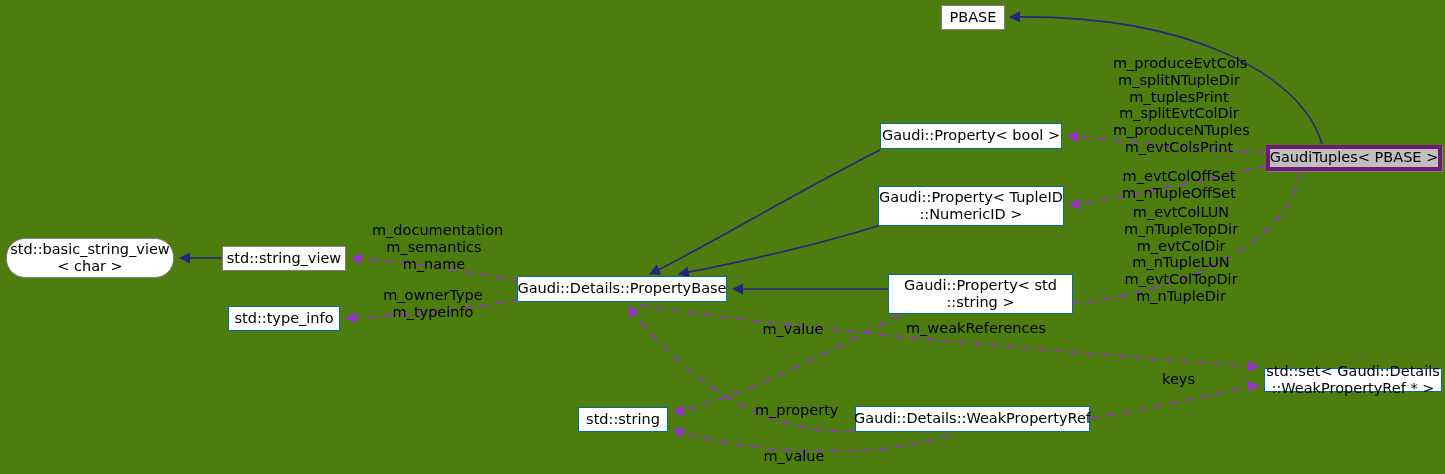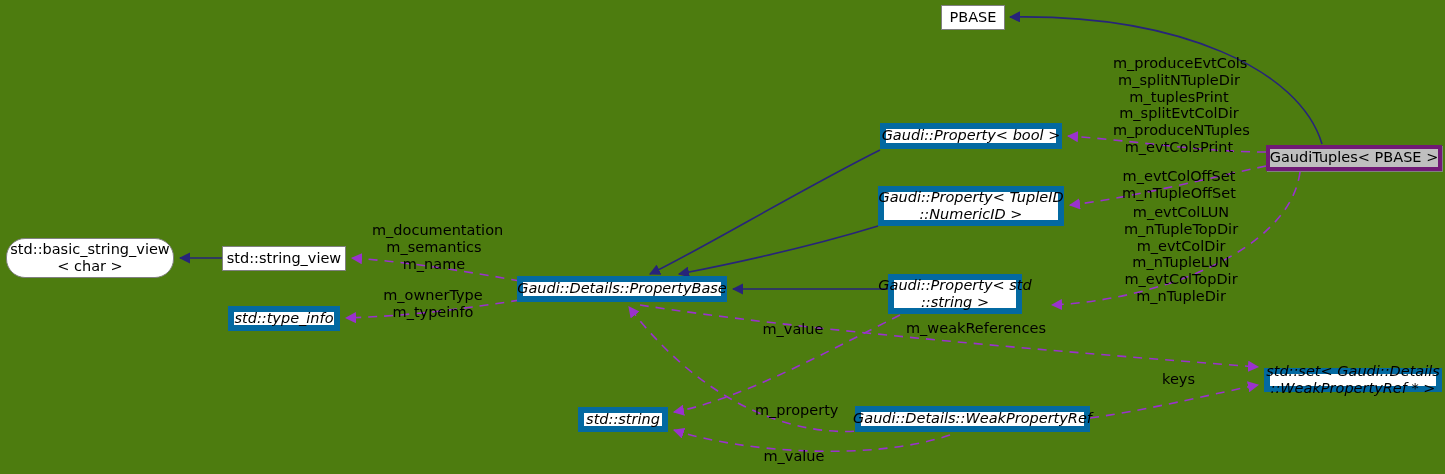--- a/index.html
+++ b/index.html
@@ -31,21 +31,21 @@
     justify-content: center;
     text-align: center;
     background: #ffffff;
     border: 1px solid #808080;
     font-size: 14.5px;
     line-height: 1.18;
     color: #000000;
     white-space: pre;
     z-index: 5;
   }
-  .node.solid-border { border: 6px solid #0369a1; font-style: italic; }
+  .node.solid-border { border: 1px solid #0369a1; }
   .node.highlight {
     background: #bfbfbf;
     border: 4px solid #701a75;
     box-shadow: 1px 1px 0 #808080;
   }
   .edge-label {
     position: absolute;
     font-size: 14.5px;
     line-height: 1.16;
     color: #000000;
@@ -111,21 +111,21 @@
 
   <div class="node" style="left:6px; top:238px; width:168px; height:40px;border-radius:19px;">
     <span>std::basic_string_view
 &lt; char &gt;</span>
   </div>
 
   <div class="node" style="left:222px; top:246px; width:124px; height:25px;">
     <span>std::string_view</span>
   </div>
 
-  <div class="node solid-border" style="left:888px; top:274px; width:134px; height:40px;">
+  <div class="node solid-border" style="left:888px; top:274px; width:185px; height:40px;">
     <span>Gaudi::Property&lt; std
 ::string &gt;</span>
   </div>
 
   <div class="node solid-border" style="left:517px; top:276px; width:210px; height:26px;">
     <span>Gaudi::Details::PropertyBase</span>
   </div>
 
   <div class="node solid-border" style="left:228px; top:306px; width:112px; height:25px;">
     <span>std::type_info</span>

